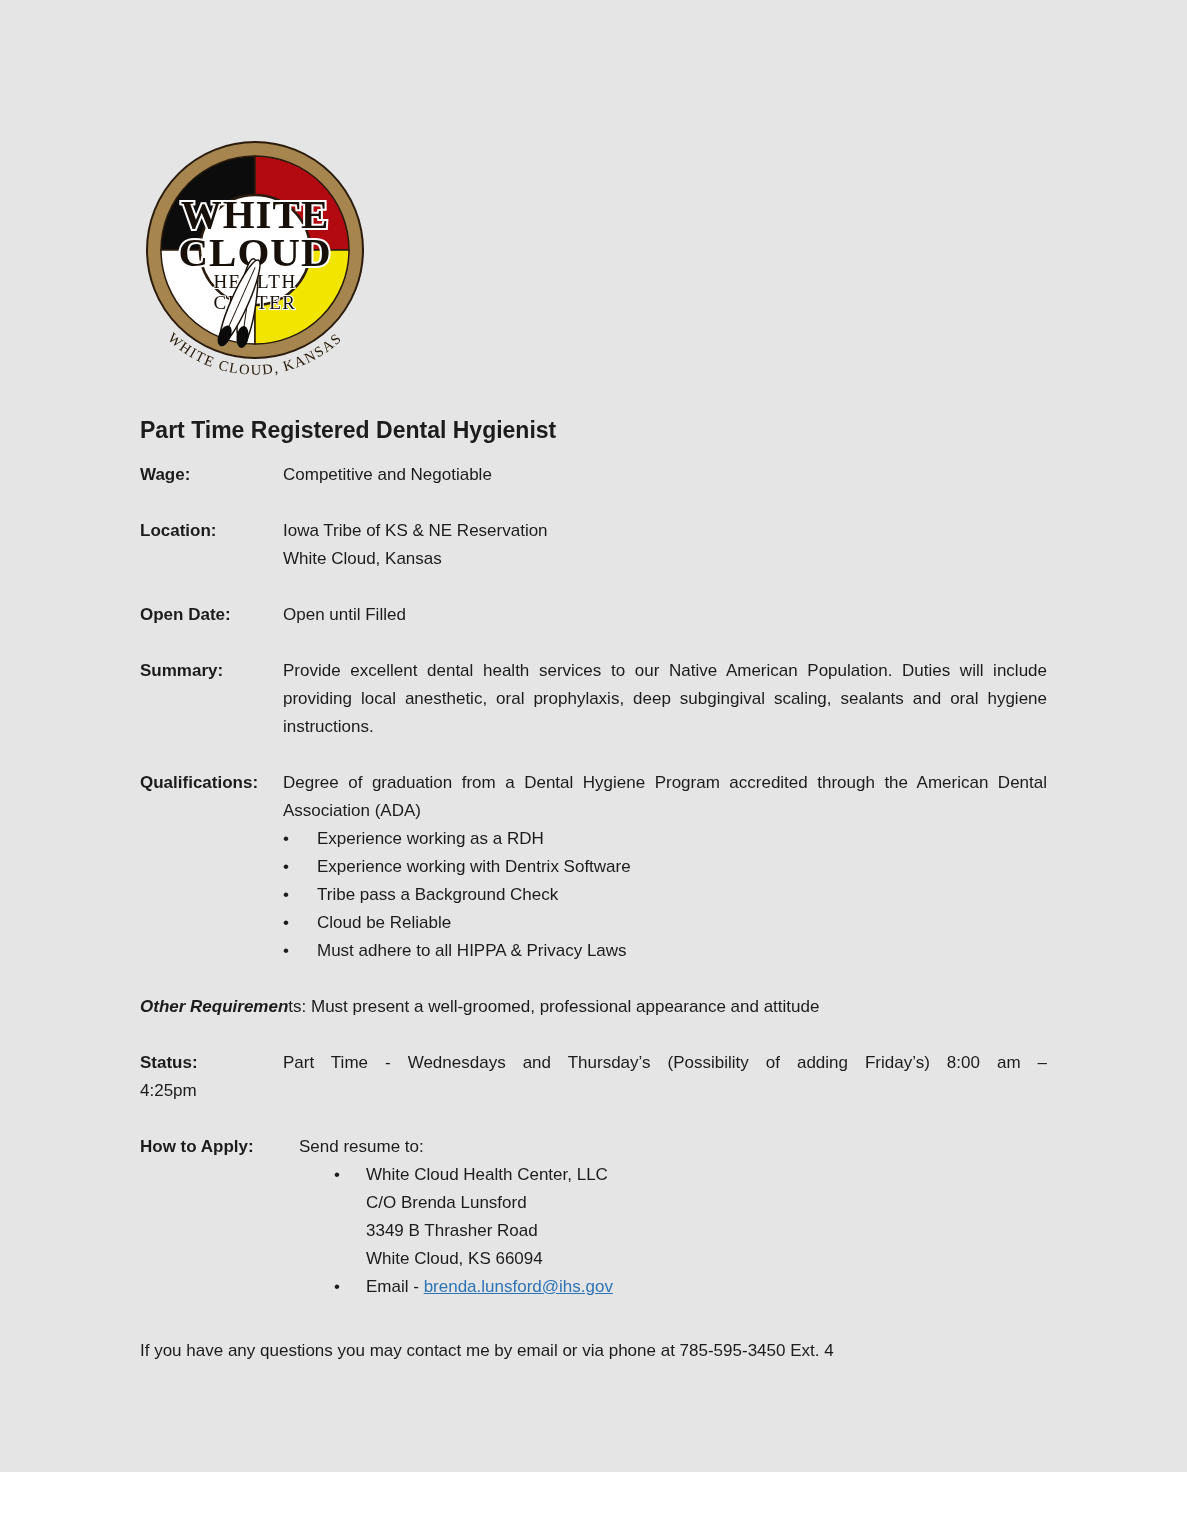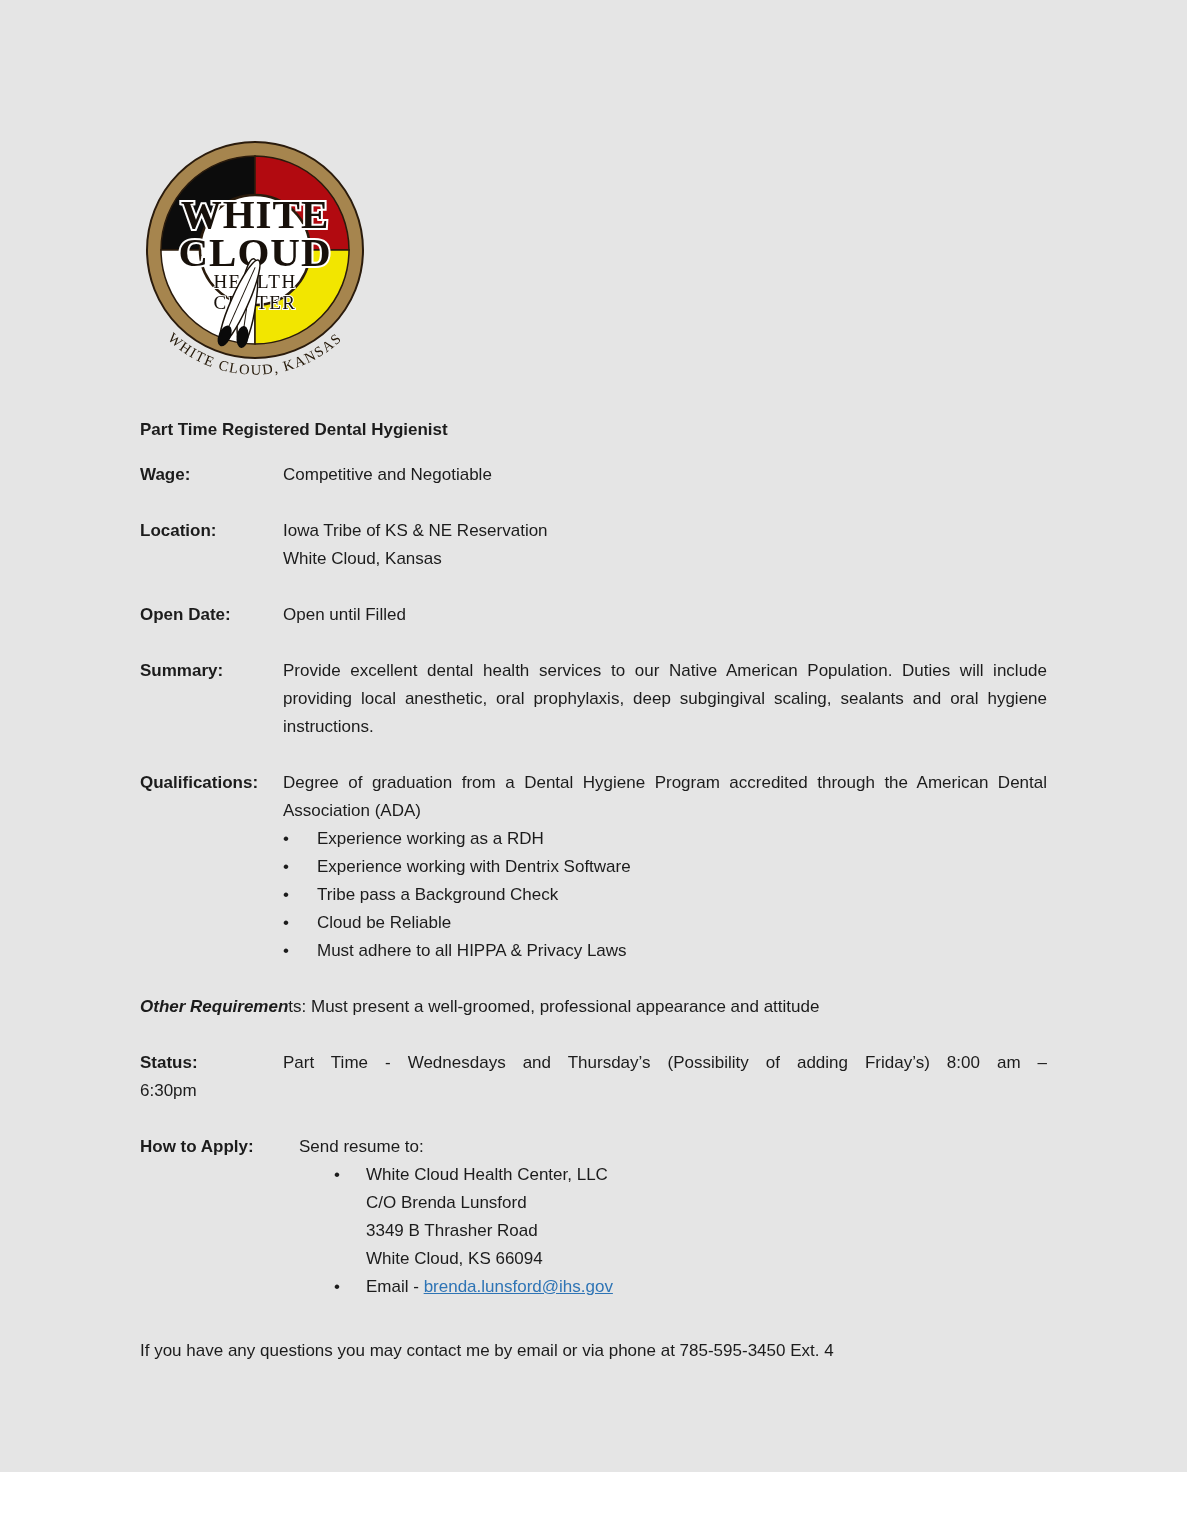--- a/index.html
+++ b/index.html
@@ -20,21 +20,21 @@
   .logo-small-text {
     font-family: "Liberation Serif", serif; font-size: 19px;
     letter-spacing: 1.5px; paint-order: stroke fill; stroke: #ffffff; stroke-width: 2px;
   }
   .logo-arc-text {
     font-family: "Liberation Serif", serif; font-size: 14.5px; letter-spacing: 1.5px;
     fill: #241808;
   }
 
   
-  h1.doc-title { font-size: 17px; line-height: 28px; font-weight: bold; margin: 26px 0 17px 0; }
+  h1.doc-title { font-size: 23px; line-height: 28px; font-weight: bold; margin: 26px 0 17px 0; }
   .row { display: flex; margin: 0 0 28px 0; }
   .row .label { flex: 0 0 143px; font-weight: bold; }
   .row .value { flex: 1 1 auto; }
   .just { text-align: justify; margin: 0; }
   p { margin: 0 0 28px 0; }
   .status1 { text-align: justify; text-align-last: justify; margin: 0; }
   .status1 .label-inline { display: inline-block; width: 143px; font-weight: bold; }
   .status2 { margin: 0 0 28px 0; }
   .bullet { display: flex; }
   .bullet .dot { flex: 0 0 34px; }
@@ -140,21 +140,21 @@
         <div class="bullet qual">
           <span class="dot">•</span>
           <span>Must adhere to all HIPPA &amp; Privacy Laws</span>
         </div>
       </div>
     </div>
 
     <p><span class="bold-run">Other Requiremen</span><span>ts:</span> <span>Must present a well-groomed, professional appearance and attitude</span></p>
 
     <p class="status1"><span class="label-inline">Status:</span><span>Part Time - Wednesdays and Thursday’s (Possibility of adding Friday’s) 8:00 am –</span></p>
-    <p class="status2">6:30pm</p>
+    <p class="status2">4:25pm</p>
 
     <div class="row" style="margin-bottom:8px;gap:16px;">
       <div class="label">How to Apply:</div>
       <div class="value">
         <div>Send resume to:</div>
         <div class="bullet apply">
           <span class="dot">•</span>
           <div>
             <div>White Cloud Health Center, LLC</div>
             <div>C/O Brenda Lunsford</div>

